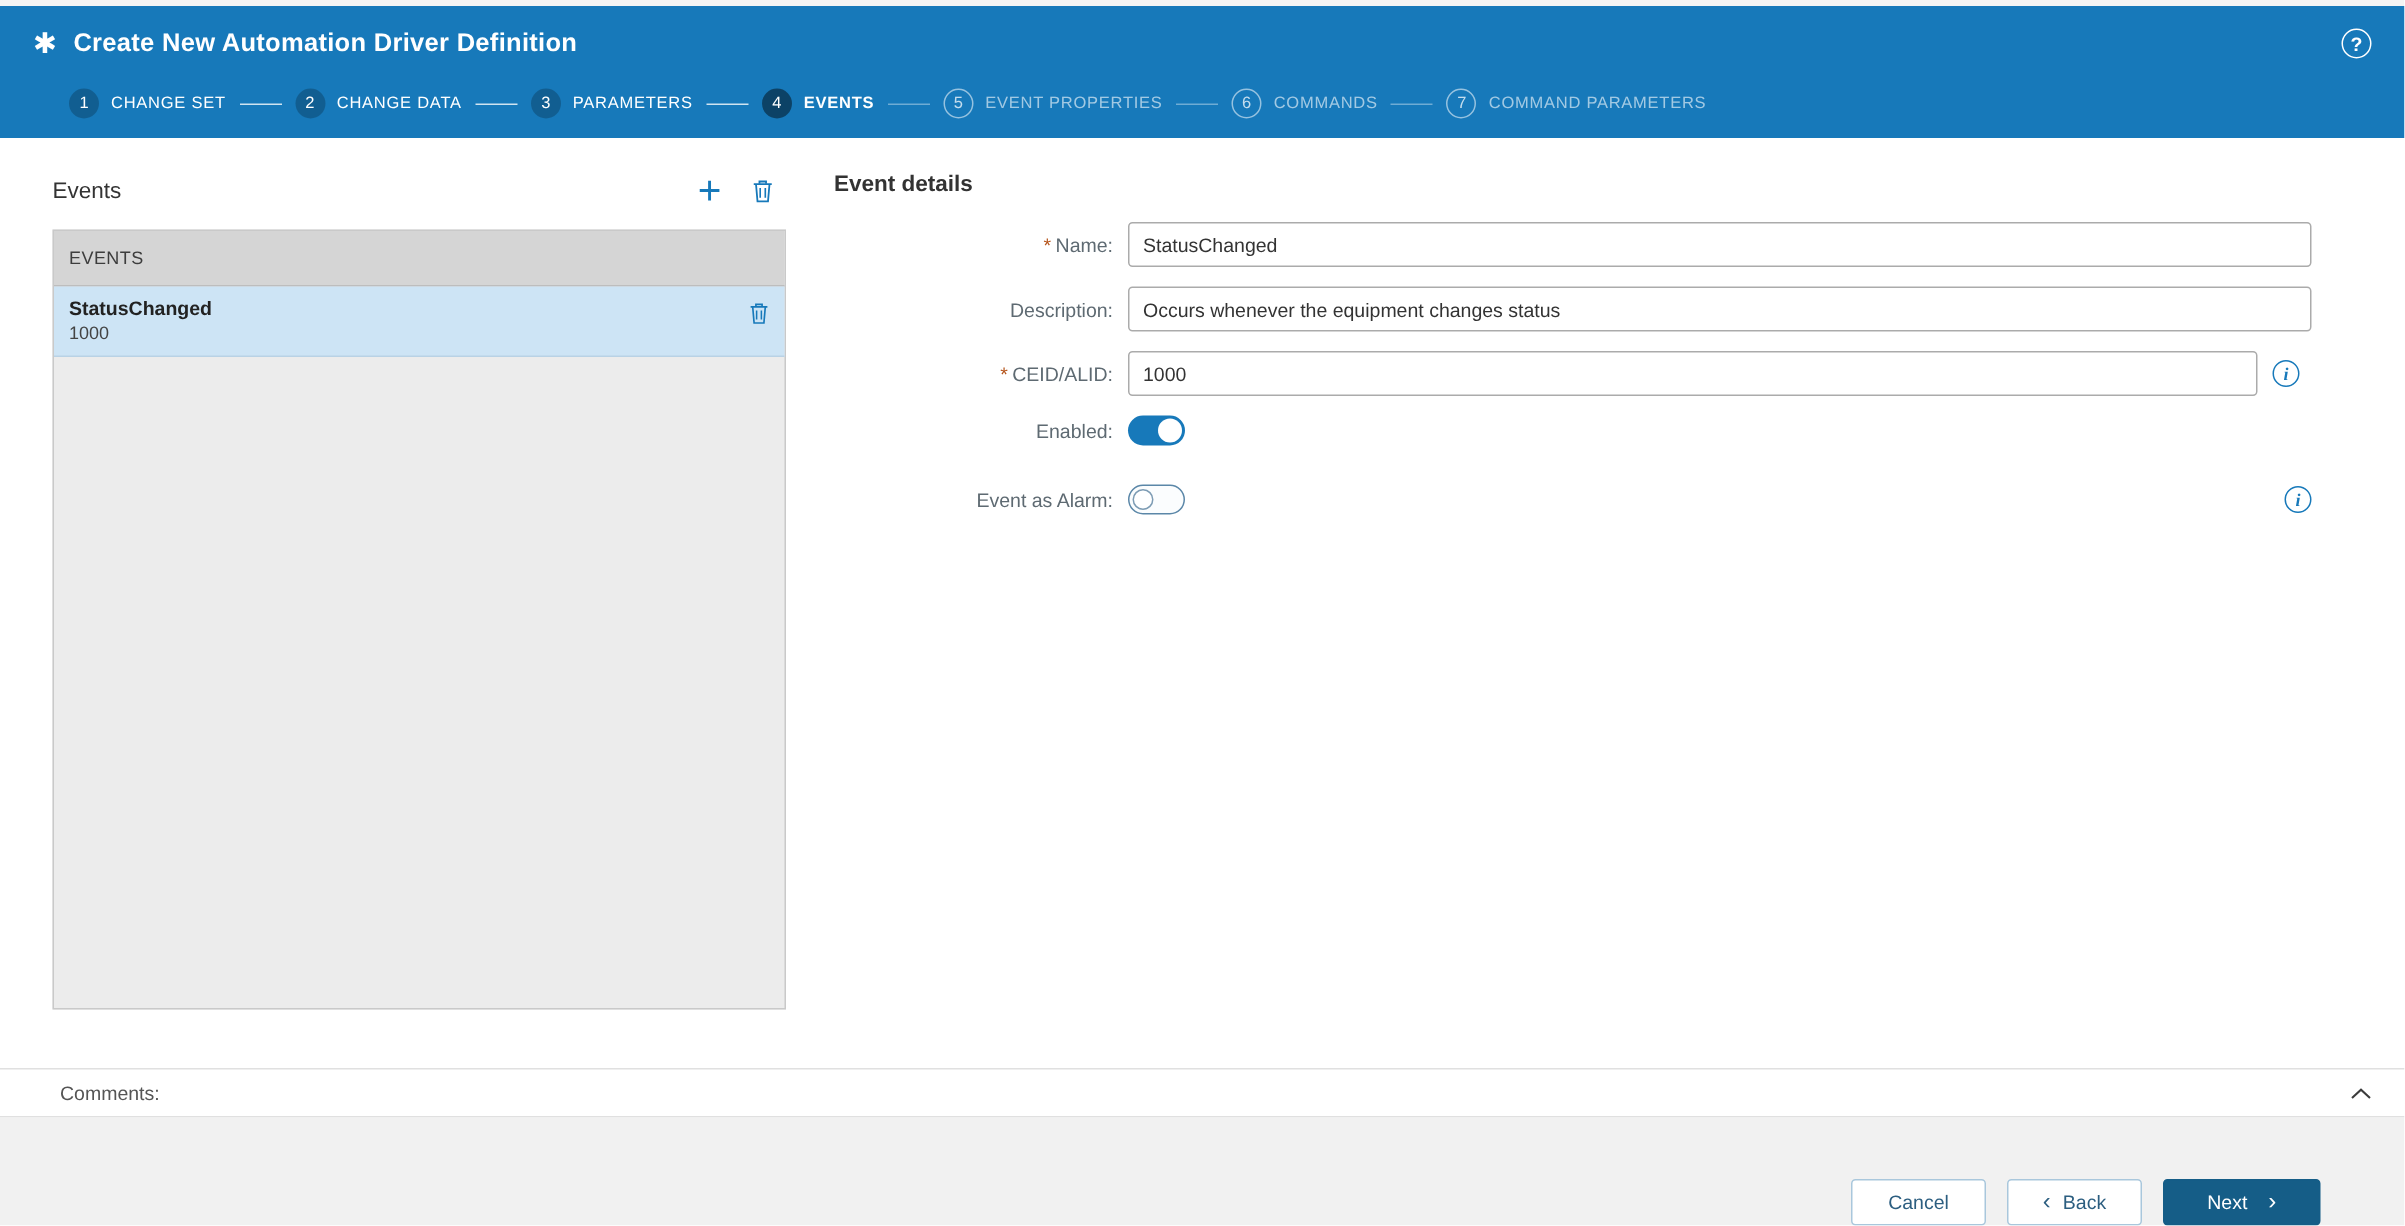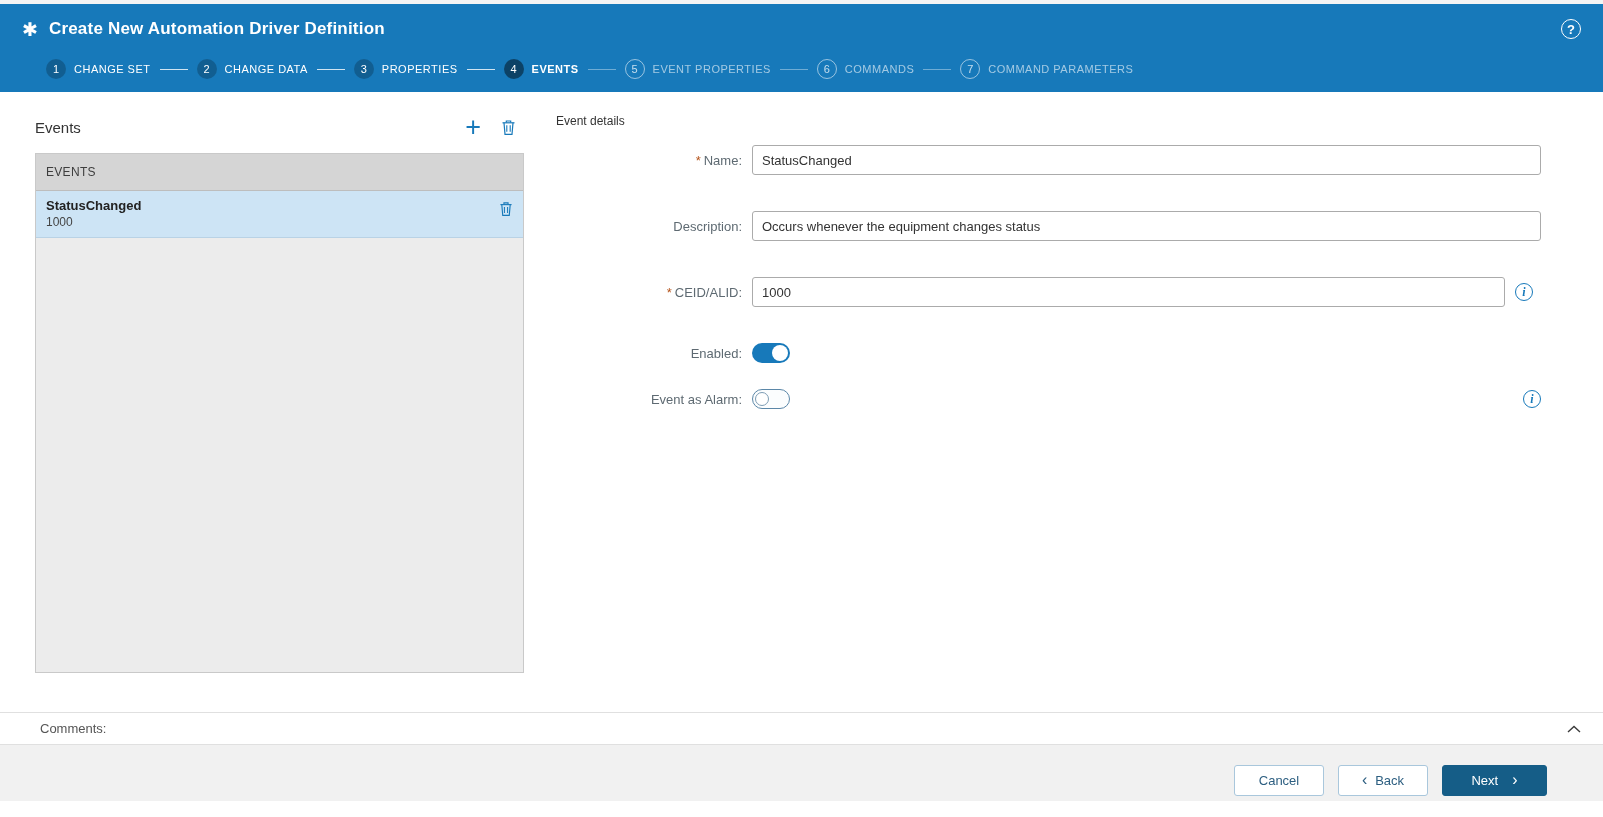--- a/index.html
+++ b/index.html
@@ -57,22 +57,22 @@
   .list-item {
     background:#cde4f5; display:flex; align-items:flex-start;
     padding:7px 10px 8px 10px; border-bottom:1px solid #b9d2e5; cursor:pointer;
   }
   .item-name { font-size:13px; font-weight:700; color:#222; }
   .item-id { font-size:12px; color:#444; margin-top:2px; }
   .item-trash { margin-left:auto; margin-top:3px; }
 
   
   .details-panel { flex:1; display:flex; flex-direction:column; }
-  .details-title { font-size:12px; font-weight:400; color:#333; margin:0 0 17px 0; }
-  .form-row { display:flex; align-items:center; margin-bottom:36px; }
+  .details-title { font-size:15px; font-weight:700; color:#333; margin:0 0 17px 0; }
+  .form-row { display:flex; align-items:center; margin-bottom:13px; }
   .form-label { width:196px; text-align:right; padding-right:10px; font-size:13px; color:#5e6a72; flex-shrink:0; }
   .req-mark { color:#b5541b; margin-right:3px; font-size:13px; }
   .form-control { flex:1; display:flex; align-items:center; }
   input.text {
     height:30px; width:100%; border:1px solid #ababab; border-radius:3px;
     padding:0 9px; font-size:13px; color:#333; font-family:inherit; background:#fff;
   }
   .ceid-input { width:calc(100% - 36px) !important; }
   .info-icon {
     width:18px; height:18px; border:1.6px solid #1779ba; border-radius:50%; color:#1779ba;
@@ -90,21 +90,21 @@
   
   .comments-bar {
     height:33px; border-top:1px solid #e0e0e0; border-bottom:1px solid #e0e0e0;
     display:flex; align-items:center; padding:0 22px 0 40px; background:#fff;
     font-size:13px; color:#555;
   }
   .collapse-btn { margin-left:auto; cursor:pointer; display:flex; align-items:center; }
 
   
   footer {
-    height:56px; background:#f1f1f1; display:flex; justify-content:flex-end; align-items:center;
+    height:72px; background:#f1f1f1; display:flex; justify-content:flex-end; align-items:flex-end;
     gap:14px; padding:14px 56px 0 0;
   }
   .btn {
     height:31px; min-width:90px; border-radius:3px; border:1px solid #a9c7dc; background:#fff;
     color:#2c5e80; font-size:13px; font-family:inherit; display:inline-flex; align-items:center;
     justify-content:center; gap:8px; padding:0 18px; cursor:pointer;
   }
   .btn.primary { background:#155d87; border-color:#155d87; color:#fff; min-width:105px;gap:14px; }
   .chev { font-size:16px; line-height:1; }
 </style>
@@ -125,21 +125,21 @@
       <span class="step-label">CHANGE SET</span>
     </div>
     <span class="connector"></span>
     <div class="step done">
       <span class="step-circle">2</span>
       <span class="step-label">CHANGE DATA</span>
     </div>
     <span class="connector"></span>
     <div class="step done">
       <span class="step-circle">3</span>
-      <span class="step-label">PROPERTIES</span>
+      <span class="step-label">PARAMETERS</span>
     </div>
     <span class="connector"></span>
     <div class="step active">
       <span class="step-circle">4</span>
       <span class="step-label">EVENTS</span>
     </div>
     <span class="connector todo"></span>
     <div class="step todo">
       <span class="step-circle">5</span>
       <span class="step-label">EVENT PROPERTIES</span>

